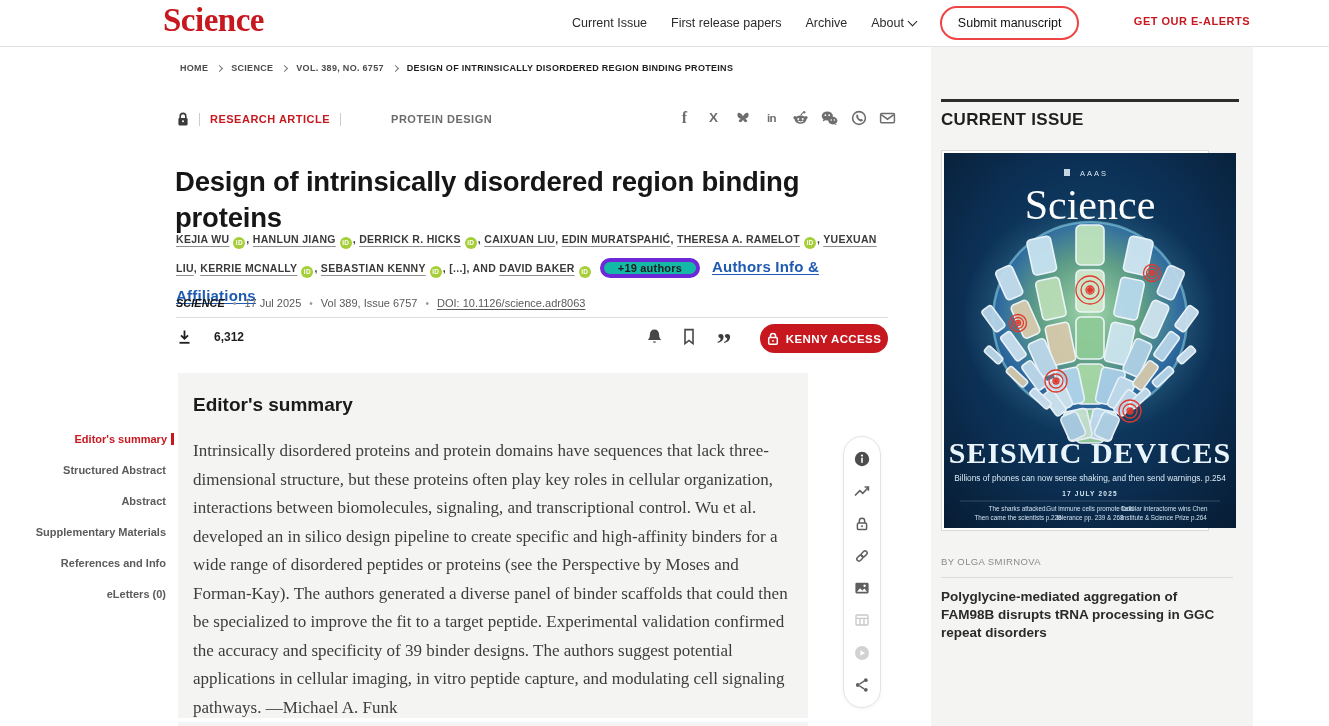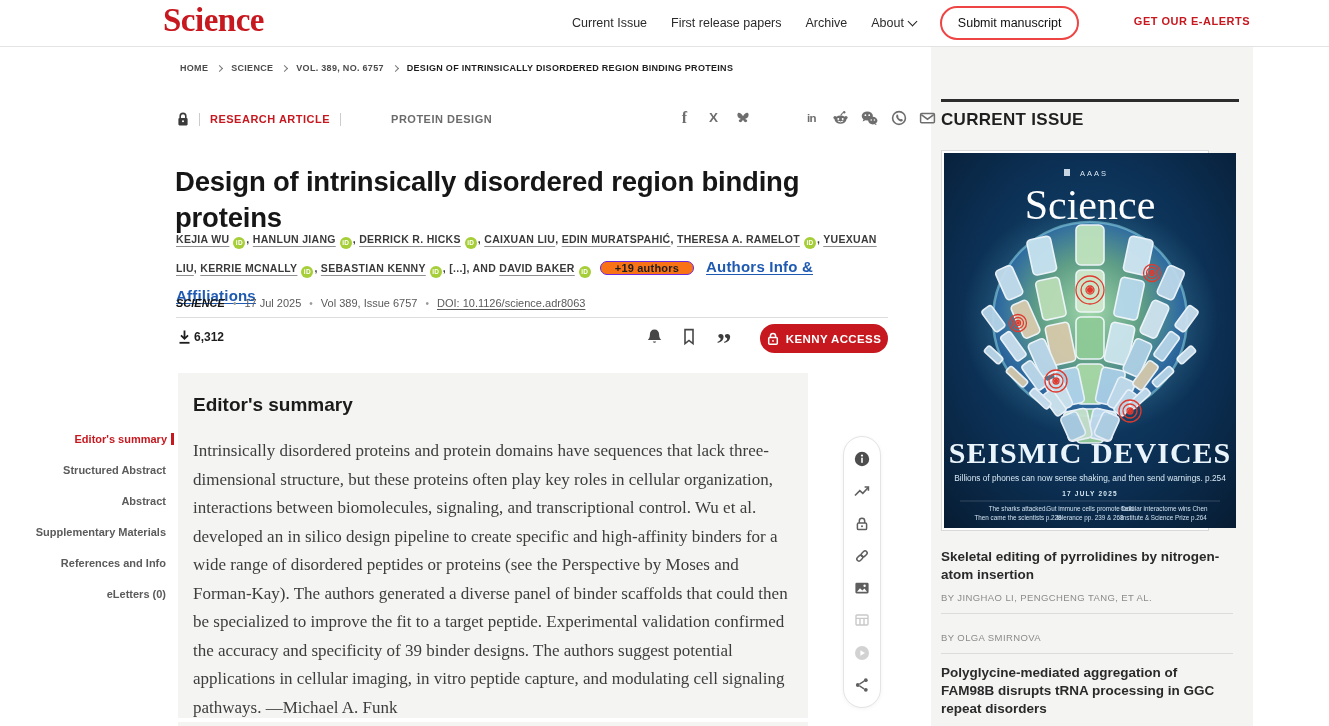--- a/index.html
+++ b/index.html
@@ -24,37 +24,37 @@
   .breadcrumb .crumb:last-child{color:#1e1e1e;}
   
   .flag-row{position:absolute;left:177px;top:110px;display:flex;align-items:center;gap:10px;height:18px;}
   .vdiv{width:1px;height:13px;background:#ccc;}
   .badge{font-size:11px;font-weight:bold;letter-spacing:.5px;color:#c7181f;}
   .category{font-size:11px;font-weight:bold;letter-spacing:.5px;color:#6b6b6b;padding-left:40px;}
   .social{position:absolute;left:676px;top:109px;display:flex;align-items:center;gap:12px;}
   .si{width:17px;height:17px;display:flex;align-items:center;justify-content:center;color:#6e6e6e;cursor:pointer;}
   .si-f{font-family:"Liberation Serif",serif;font-weight:bold;font-size:16px;}
   .si-x{font-weight:bold;font-size:13.5px;}
-  .si-in{font-weight:bold;font-size:11.5px;letter-spacing:-.5px;margin-left:40px;}
+  .si-in{font-weight:bold;font-size:11.5px;letter-spacing:-.5px;}
   
   .article-title{position:absolute;left:175px;top:146px;width:660px;font-size:27.5px;line-height:36px;font-weight:bold;color:#161616;letter-spacing:-.2px;}
   .authors{position:absolute;left:176px;top:226px;width:706px;font-size:10.5px;line-height:27px;color:#3a3a3a;letter-spacing:.3px;font-weight:bold;}
   .author{text-decoration:underline;text-underline-offset:2.5px;text-decoration-thickness:1px;text-decoration-color:#8f8f8f;cursor:pointer;}
   .author-sep{font-weight:bold;color:#3a3a3a;}
   .orcid{display:inline-flex;align-items:center;justify-content:center;width:12px;height:12px;border-radius:50%;background:#a6ce39;color:#fff;font-size:6.5px;font-weight:bold;margin:0 1px 0 4px;vertical-align:-2px;cursor:pointer;}
-  .more-authors{display:inline-block;border:1px solid #6d28d9;border-radius:16px;padding:0 14px;font-size:11px;font-weight:bold;color:#1e1e1e;background:#f97316;margin:0 12px 0 8px;line-height:normal;letter-spacing:.2px;cursor:pointer;}
+  .more-authors{display:inline-block;border:4px solid #6d28d9;border-radius:16px;padding:0 14px;font-size:11px;font-weight:bold;color:#1e1e1e;background:#14b8a6;margin:0 12px 0 8px;line-height:normal;letter-spacing:.2px;cursor:pointer;}
   .aff-link{color:#1f5ab2;font-size:15px;font-weight:bold;text-decoration:underline;text-underline-offset:2px;letter-spacing:.2px;cursor:pointer;}
   
   .meta-row{position:absolute;left:176px;top:297px;display:flex;align-items:center;gap:8px;font-size:11px;color:#5a5a5a;}
   .meta-journal{font-weight:bold;font-style:italic;color:#141414;}
   .meta-dot{color:#9a9a9a;font-size:10px;}
   .meta-doi{text-decoration:underline;text-underline-offset:2px;cursor:pointer;}
   .rule1{position:absolute;left:176px;top:317px;width:712px;height:1px;background:#dedede;}
   
-  .downloads{position:absolute;left:177px;top:329px;display:flex;align-items:center;gap:2px;font-size:12px;font-weight:bold;color:#1d1d1d;}
+  .downloads{position:absolute;left:177px;top:329px;display:flex;align-items:center;gap:22px;font-size:12px;font-weight:bold;color:#1d1d1d;}
   .action-icons{position:absolute;left:644px;top:326px;display:flex;align-items:center;gap:15px;}
   .ai{width:20px;height:22px;display:flex;align-items:center;justify-content:center;cursor:pointer;}
   .quote-glyph{font-family:"Liberation Serif",serif;font-size:30px;font-weight:bold;color:#3d3d3d;line-height:10px;margin-top:12px;}
   .check-access{position:absolute;left:760px;top:324px;width:128px;height:29px;border-radius:15px;background:#c7181f;color:#fff;font-size:11.5px;font-weight:bold;letter-spacing:.4px;display:flex;align-items:center;justify-content:center;gap:7px;cursor:pointer;}
   
   .summary-box{position:absolute;left:178px;top:373px;width:630px;height:345px;background:#f4f4f2;box-sizing:border-box;padding:21px 14px 0 15px;}
   .summary-heading{font-size:19px;font-weight:bold;color:#1b1b1b;margin:0 0 21px 0;}
   .summary-body{font-family:"Liberation Serif","DejaVu Serif",serif;font-size:17px;line-height:28.5px;color:#3d3d3d;margin:0;width:601px;}
   .next-strip{position:absolute;left:178px;top:722px;width:630px;height:4px;background:#f4f4f2;}
   
@@ -423,23 +423,19 @@
       <tspan x="146" dy="0">Gut immune cells promote food</tspan><tspan x="146" dy="9">tolerance pp. 239 &amp; 268</tspan>
     </text>
     <text x="220" y="358" text-anchor="middle" font-family="Liberation Sans, sans-serif" font-size="6.3" fill="#cfe0ee">
       <tspan x="220" dy="0">Cellular interactome wins Chen</tspan><tspan x="220" dy="9">Institute &amp; Science Prize p.264</tspan>
     </text>
   </svg>
 </div>
 
 <div class="ci-articles">
   <div class="ci-article">
-    <div class="ci-title">Skeletal editing of pyrrolidines by nitrogen-atom insertion</div>
-    <div class="ci-byline">BY JINGHAO LI, PENGCHENG TANG, ET AL.</div>
-  </div>
-  <div class="ci-article">
     <div class="ci-byline">BY OLGA SMIRNOVA</div>
   </div>
   <div class="ci-article">
     <div class="ci-title">Polyglycine-mediated aggregation of FAM98B disrupts tRNA processing in GGC repeat disorders</div>
     <div class="ci-byline"></div>
   </div>
 </div>
 
 </body></html>

